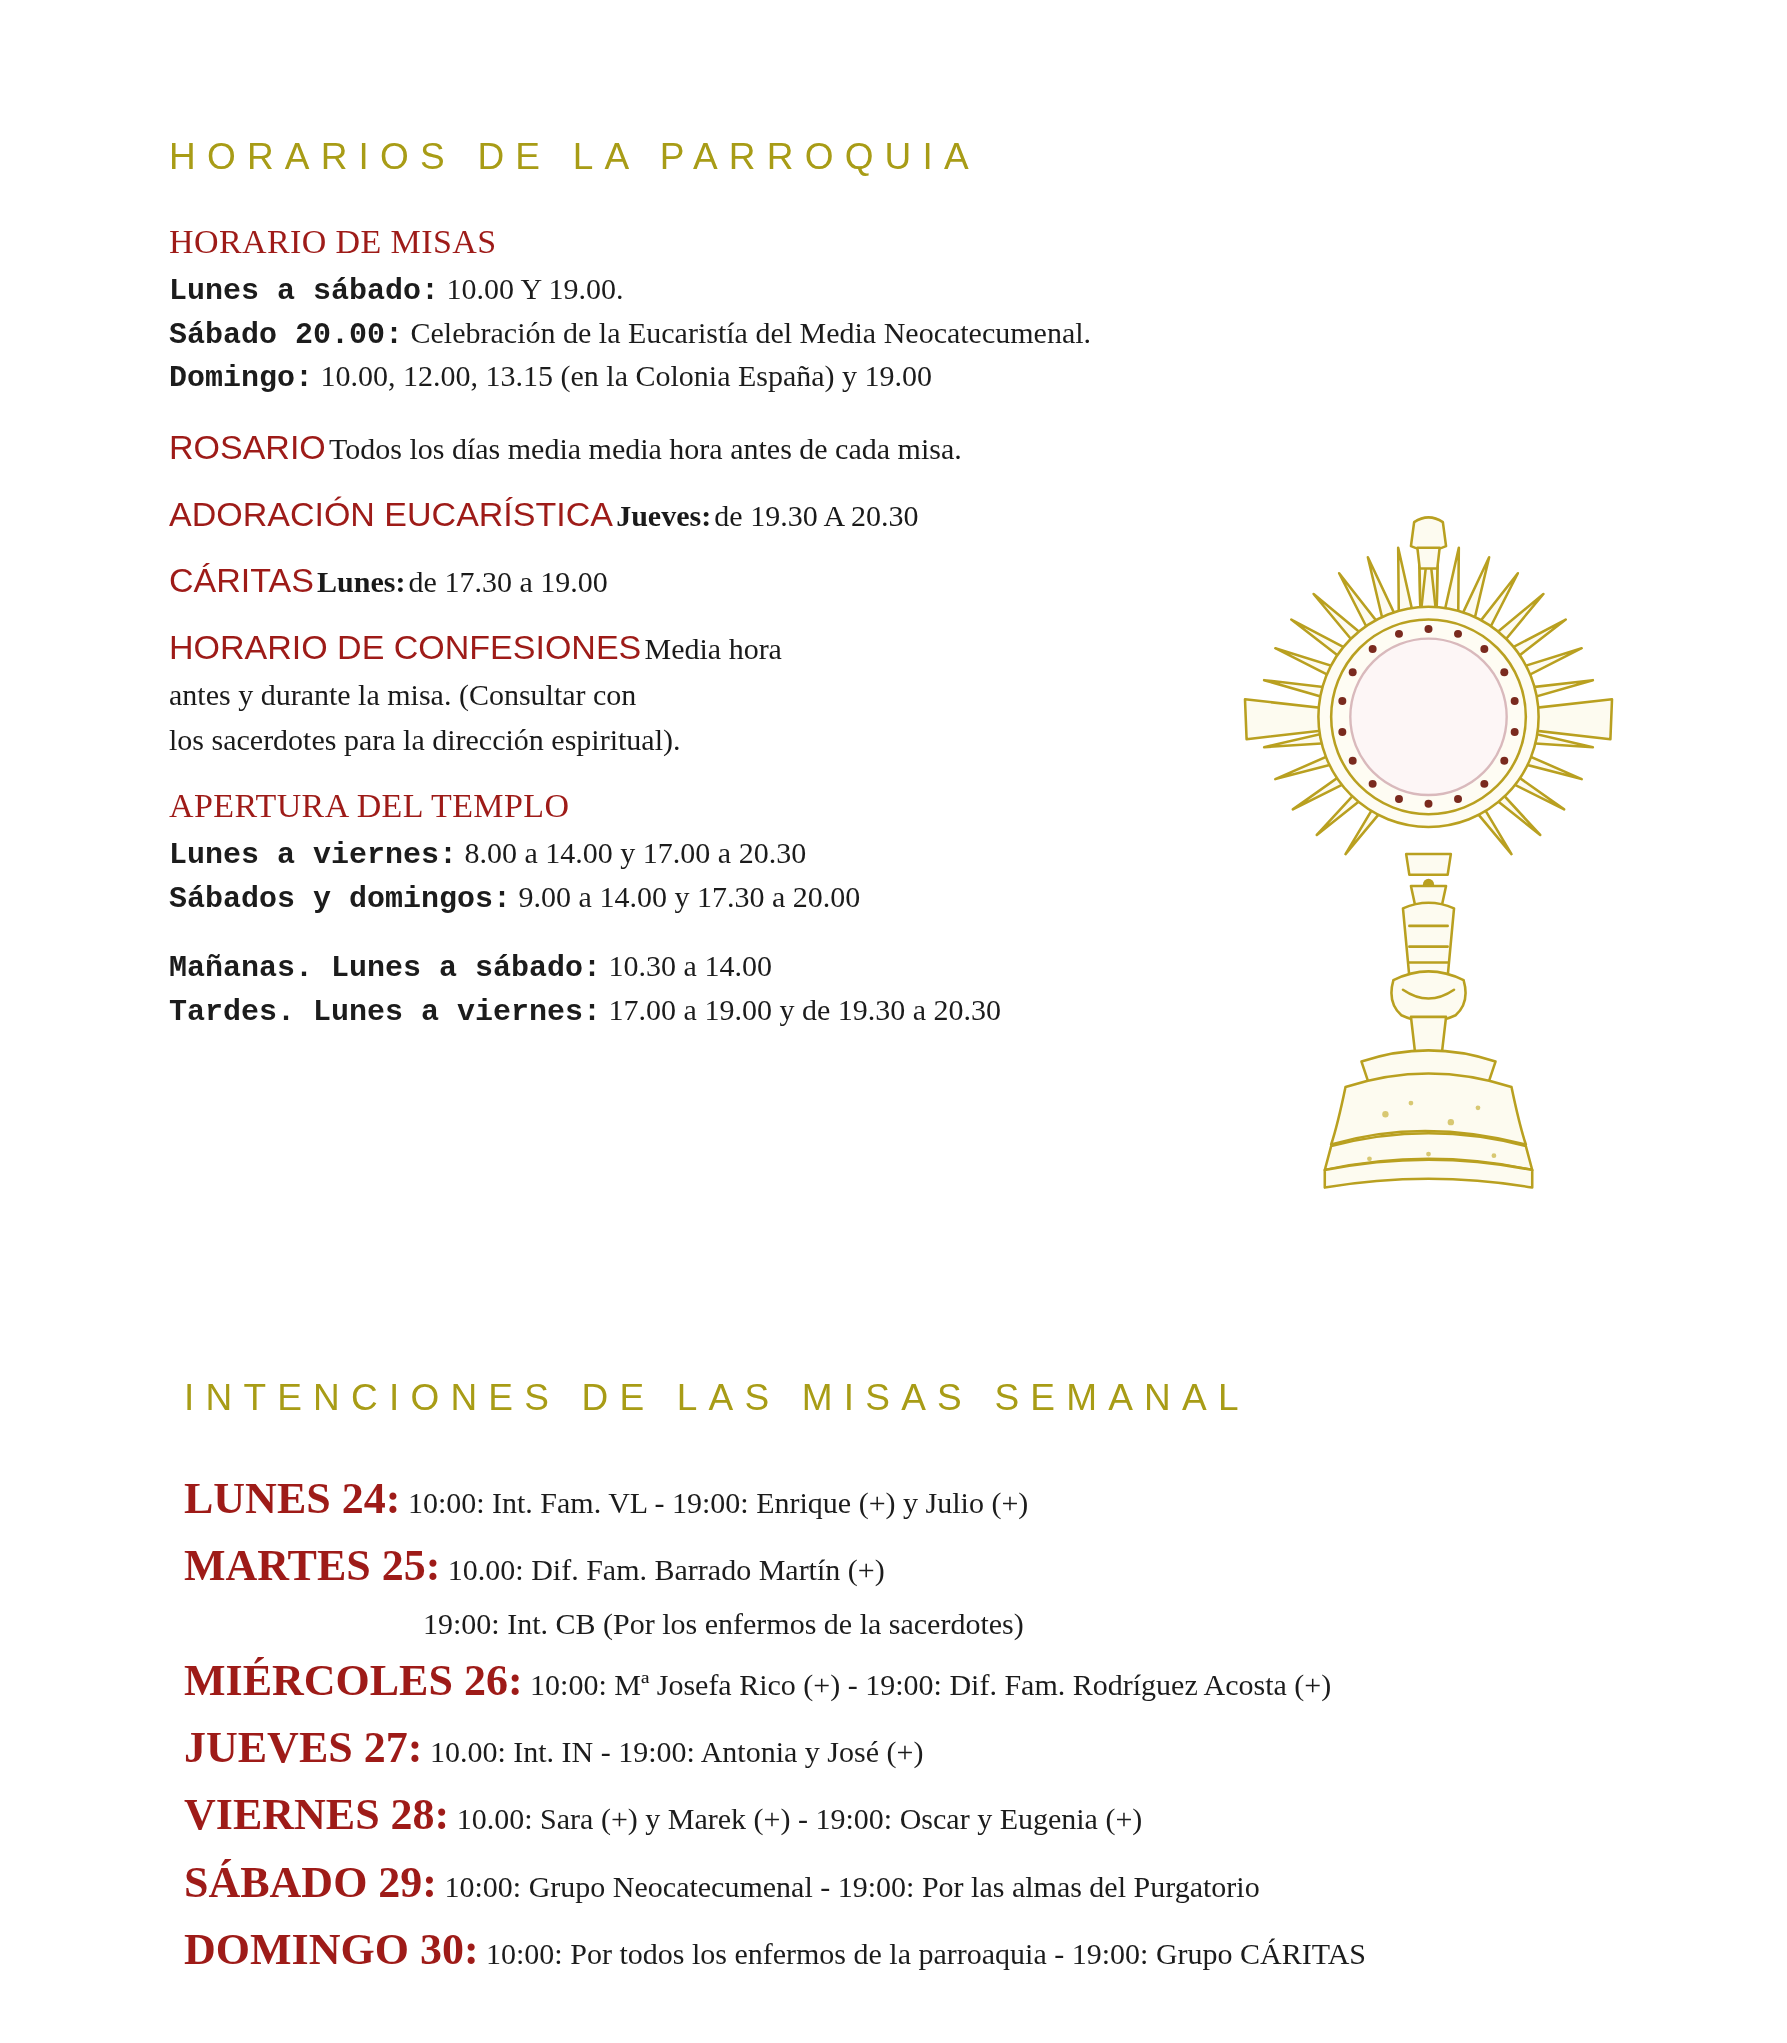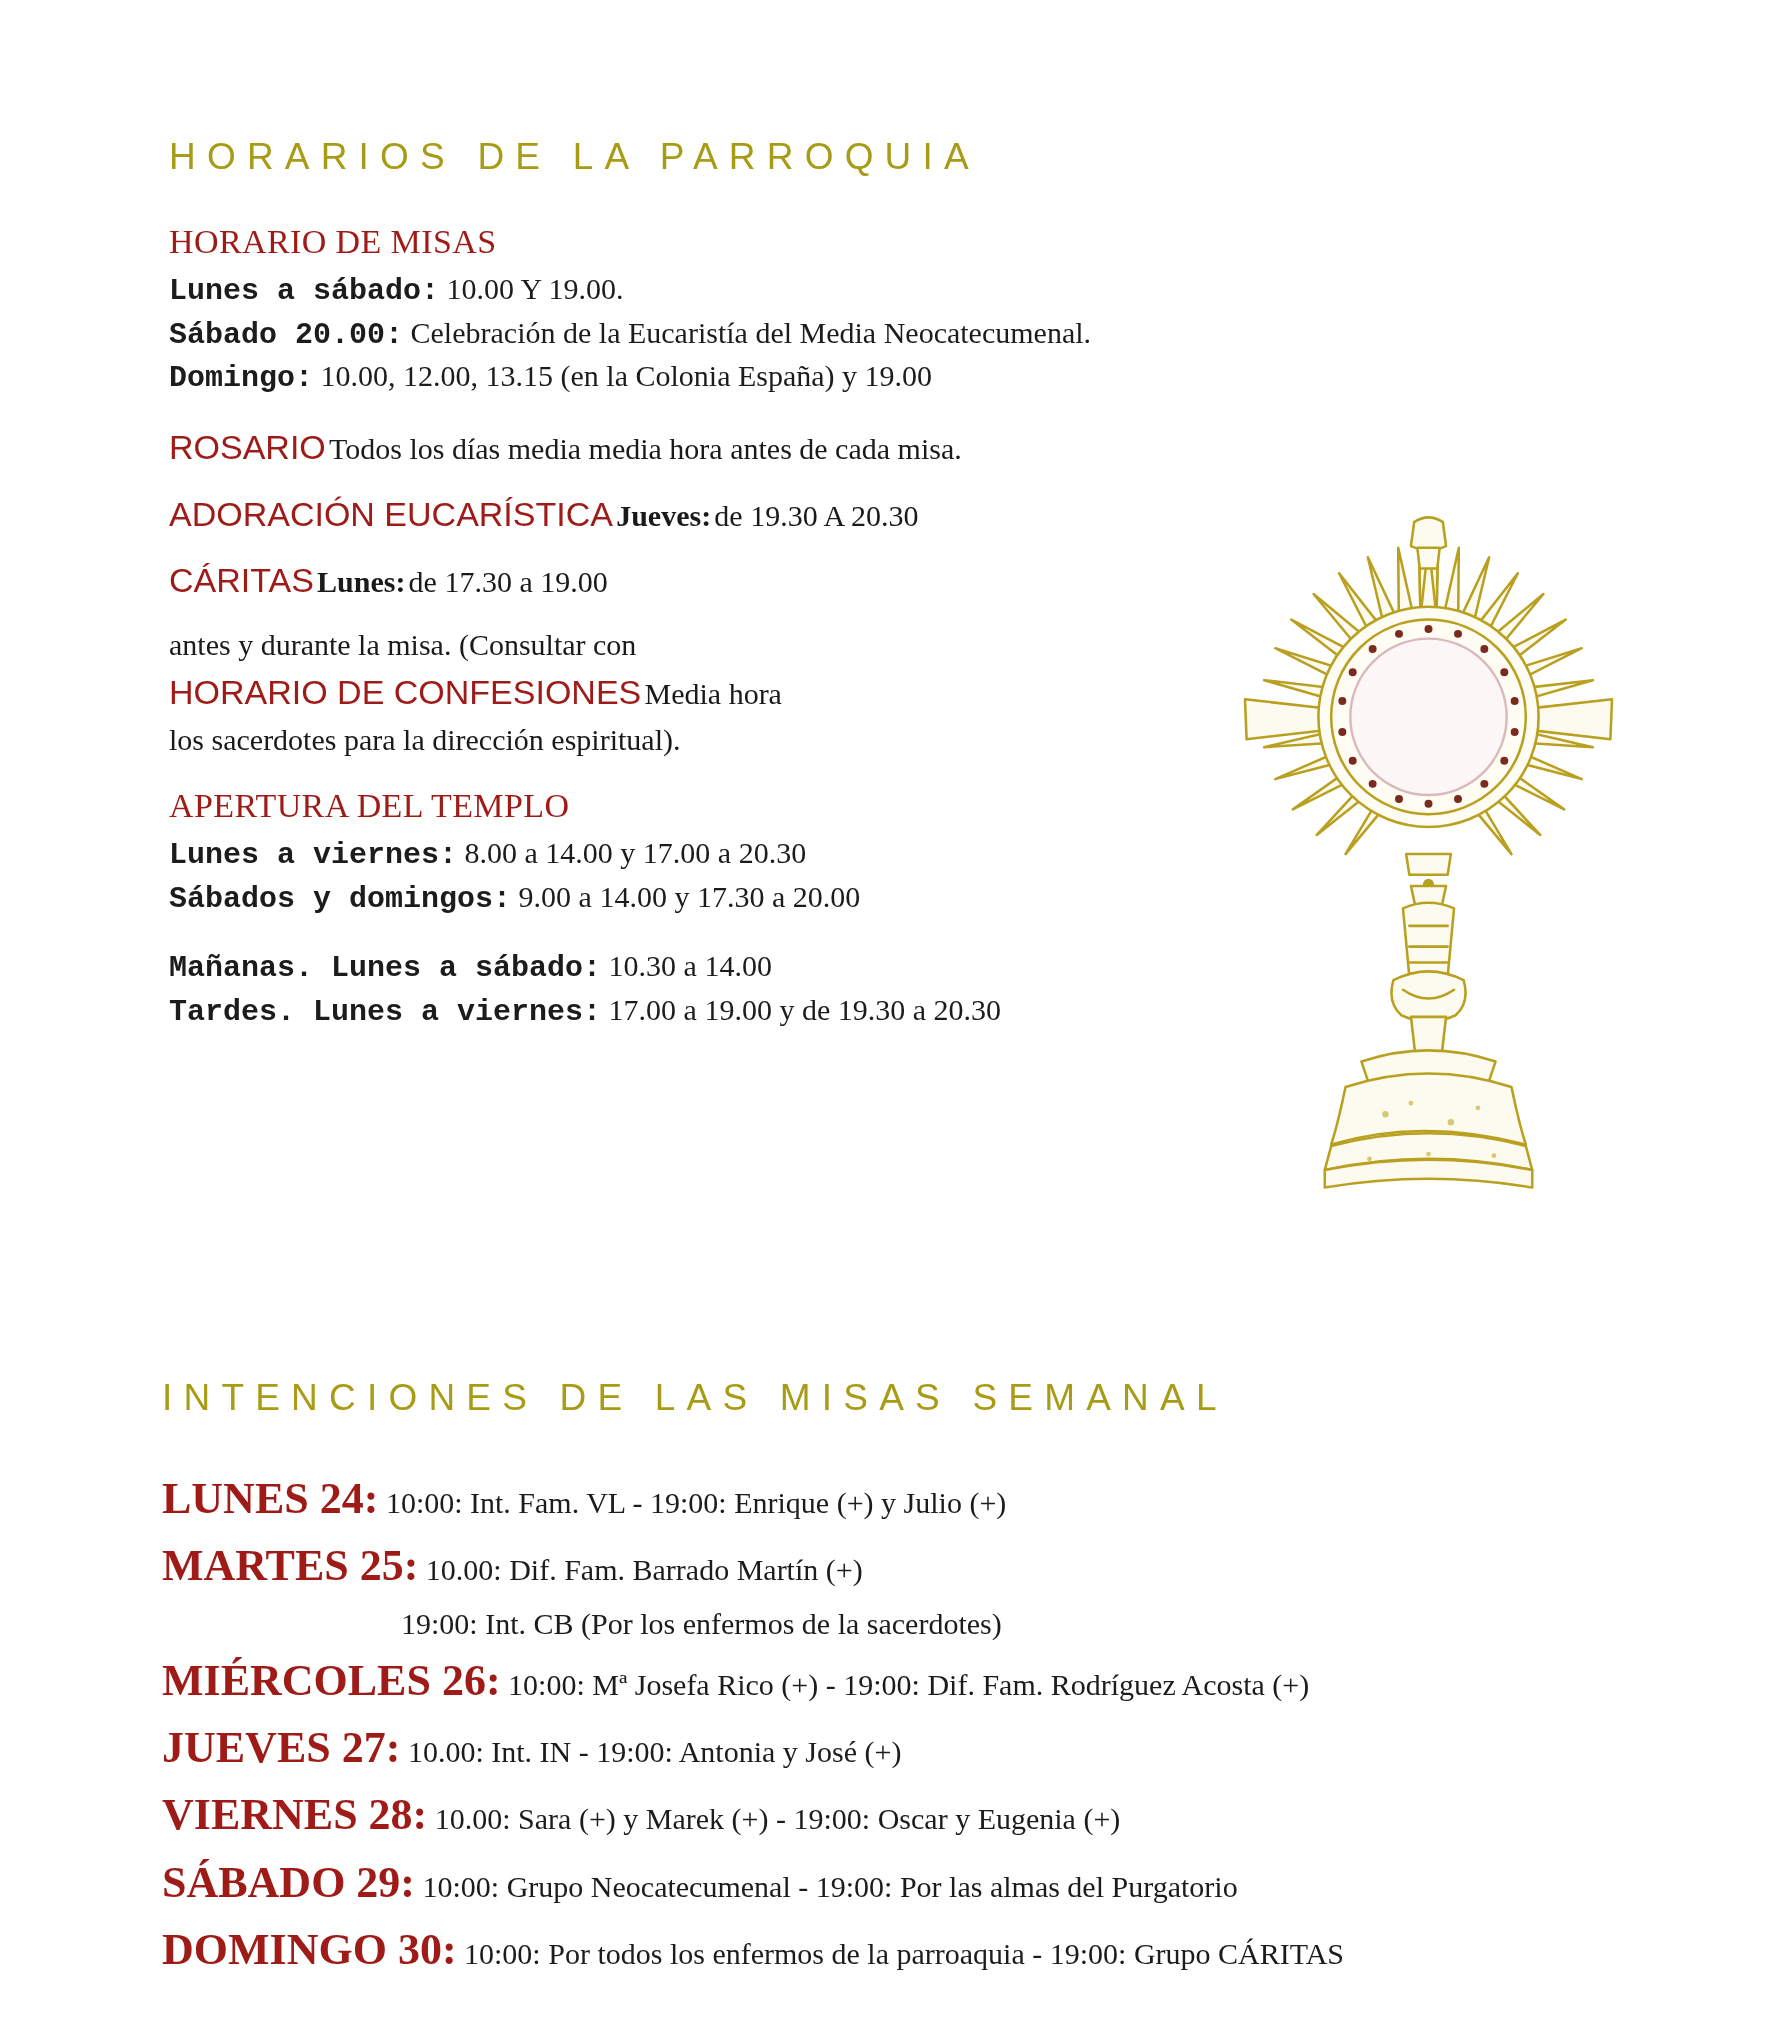--- a/index.html
+++ b/index.html
@@ -100,21 +100,21 @@
     position: absolute;
     left: 1197px;
     top: 511px;
     width: 463px;
     height: 750px;
   }
 
   
   .intentions {
     position: absolute;
-    left: 162px;
+    left: 184px;
     top: 1377px;
     width: 1516px;
   }
   .intentions .banner { display: block; margin-bottom: 49px; }
 
   .int-line {
     font-size: 30px;
     line-height: 1.42;
     margin: 0 0 4.8px 0;
     white-space: nowrap;
@@ -177,25 +177,25 @@
     <div class="group tight">
       <p class="mixed-line">
         <span class="inline-head">CÁRITAS</span>
         <span class="inline-strong">Lunes:</span>
         <span class="inline-text">de 17.30 a 19.00</span>
       </p>
     </div>
 
     <div class="group">
       <p class="mixed-line">
-        <span class="inline-text">antes y durante la misa. (Consultar con</span>
-      </p>
-      <p class="mixed-line">
         <span class="inline-head">HORARIO DE CONFESIONES</span>
         <span class="inline-text">Media hora</span>
+      </p>
+      <p class="mixed-line">
+        <span class="inline-text">antes y durante la misa. (Consultar con</span>
       </p>
       <p class="mixed-line">
         <span class="inline-text">los sacerdotes para la dirección espiritual).</span>
       </p>
     </div>
 
     <div class="group">
       <div class="red-head mass-title">APERTURA DEL TEMPLO</div>
       <p class="line">
         <span class="serif-bold">Lunes a viernes:</span>

